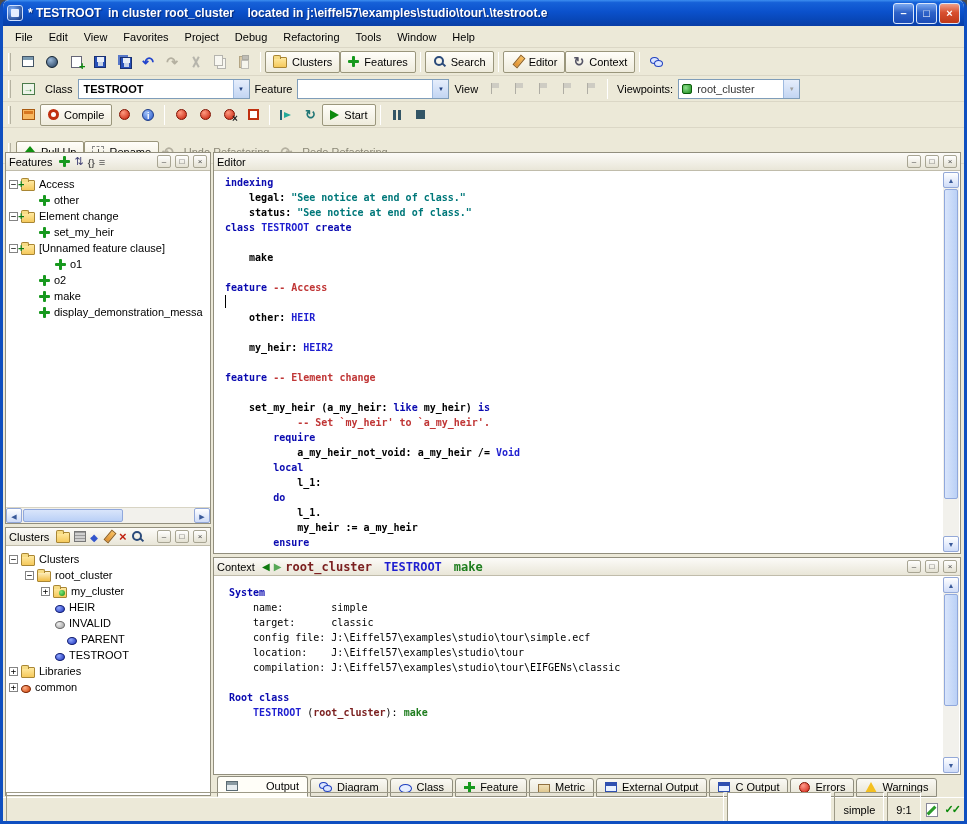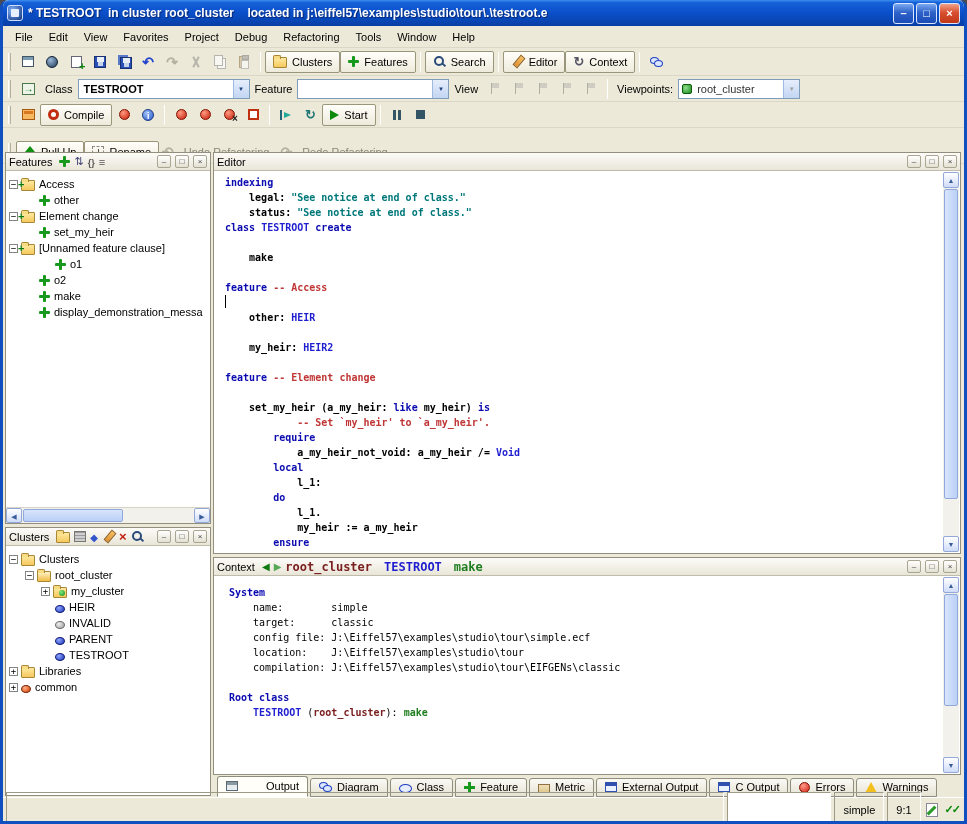--- a/index.html
+++ b/index.html
@@ -517,21 +517,21 @@
         <div class="tree-row" style="padding-left: 35px;">
           <span class="expander-spacer"></span>
           <span class="ticon i-dot-blue"></span>
           <span class="tree-label">HEIR</span>
         </div>
         <div class="tree-row" style="padding-left: 35px;">
           <span class="expander-spacer"></span>
           <span class="ticon i-dot-gray"></span>
           <span class="tree-label">INVALID</span>
         </div>
-        <div class="tree-row" style="padding-left: 35px;">
+        <div class="tree-row" style="padding-left: 47px;">
           <span class="expander-spacer"></span>
           <span class="ticon i-dot-blue"></span>
           <span class="tree-label">PARENT</span>
         </div>
         <div class="tree-row" style="padding-left: 35px;">
           <span class="expander-spacer"></span>
           <span class="ticon i-dot-blue"></span>
           <span class="tree-label">TESTROOT</span>
         </div>
         <div class="tree-row" style="padding-left: 3px;">

